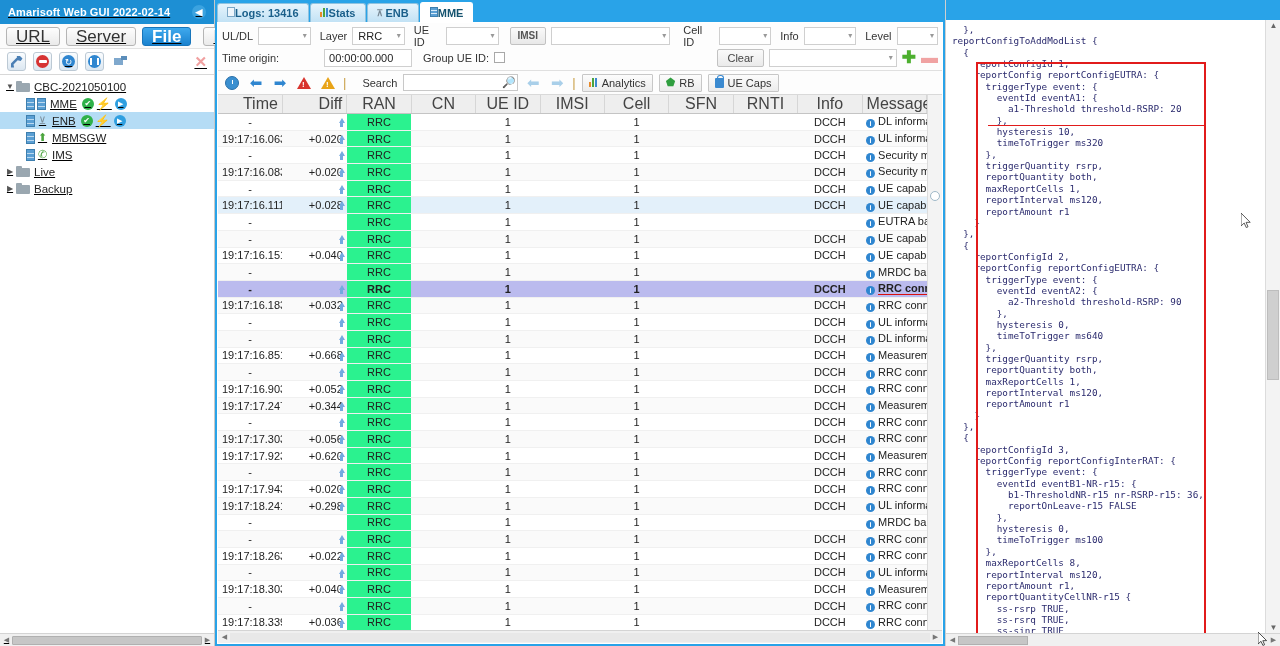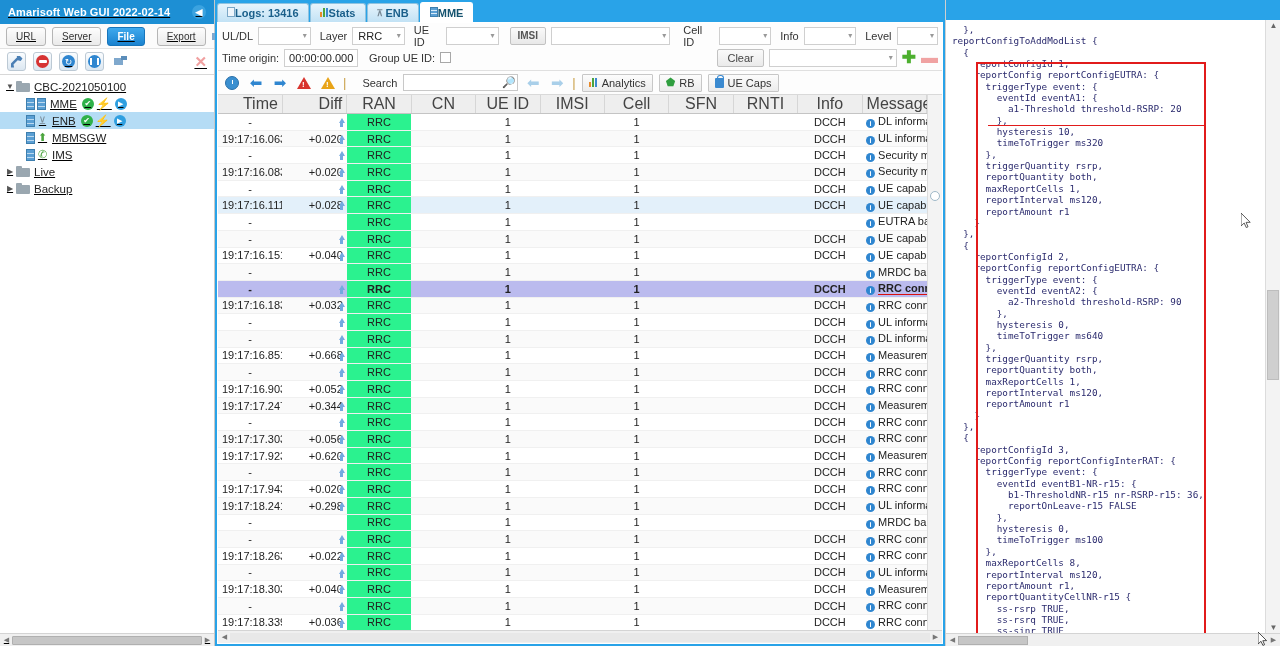--- a/index.html
+++ b/index.html
@@ -35,21 +35,21 @@
     font-size: 9px; line-height: 1; cursor: pointer;
   }
   .btnrow {
     height: 25px; display: flex; align-items: center;
     padding: 0 6px; gap: 6px;
     background: #fbfbfb; border-bottom: 1px solid #e3e3e3;
   }
   .btn {
     border: 1px solid #b5b5b5; border-radius: 3px;
     background: linear-gradient(#fdfdfd,#eaeaea);
-    padding: 2px 9px; font-size: 10px; color: #333; cursor: pointer;
+    padding: 2px 9px; font-size: 17px; color: #333; cursor: pointer;
     line-height: 13px;
   }
   .btn.sel {
     background: linear-gradient(#3fa9ed,#1a82cf);
     border-color: #1775bb; color: #fff; font-weight: bold;
   }
   .spacer { flex: 1; }
   .icobtn {
     width: 19px; height: 19px; border-radius: 3px;
     border: 1px solid #bcc9d4;
@@ -448,21 +448,21 @@
           </span>
           <span class="flabel" style="margin-left:4px">Level</span>
           <span class="fsel" style="width:44px">
             <span class="cv"></span>
             <span class="car">▾</span>
           </span>
         </div>
 
         <div class="frow">
           <span class="flabel">Time origin:</span>
-          <input class="finput" style="width: 74px;" value="00:00:00.000">
+          <input class="finput" style="width: 88px; margin-left: 40px;" value="00:00:00.000">
           <span class="flabel" style="margin-left:6px">Group UE ID:</span>
           <span class="chk"></span>
           <span class="spacer"></span>
           <span class="clearbtn">Clear</span>
           <span class="fsel" style="width:128px">
             <span class="cv"></span>
             <span class="car">▾</span>
           </span>
           <span class="plus-ic">✚</span>
           <span class="minus-ic">▬</span>

